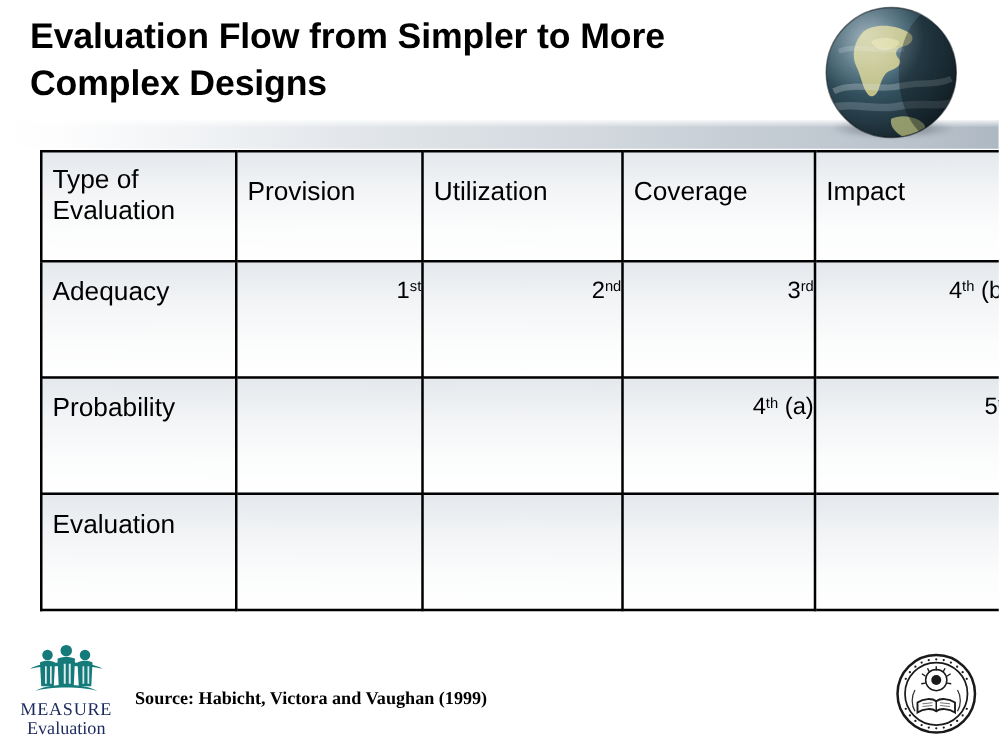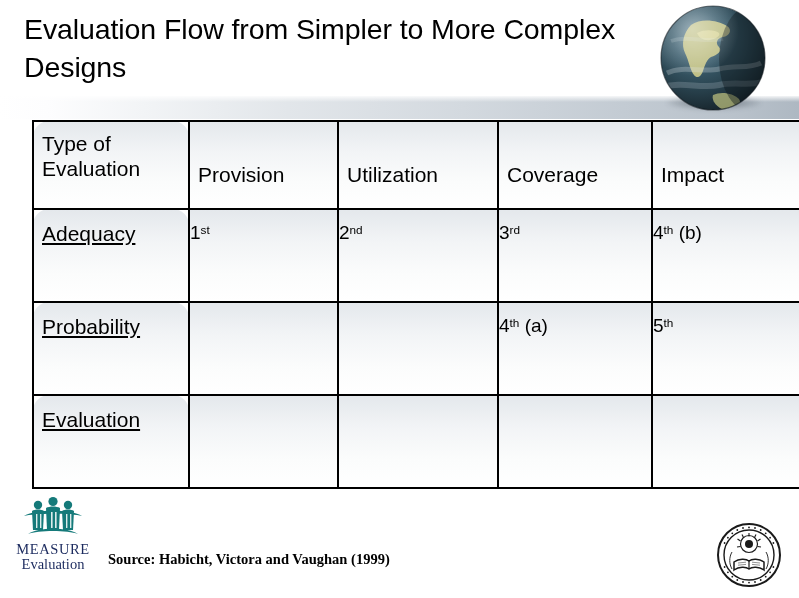--- a/index.html
+++ b/index.html
@@ -15,21 +15,21 @@
     position: relative;
   }
 
   
   #slide-title {
     position: absolute;
     left: 24px;
     top: 11px;
     width: 620px;
     font-size: 28.5px;
-    font-weight: normal;
+    font-weight: bold;
     line-height: 1.33;
     color: #000000;
     letter-spacing: -0.1px;
   }
 
   
   #header-band {
     position: absolute;
     left: 0;
     top: 96px;
@@ -101,73 +101,72 @@
     padding: 0;
     background: linear-gradient(to bottom, #e4e8ec 0%, #f2f4f6 34%, #fbfcfc 70%, #ffffff 100%);
   }
   #eval-table tr.hdr td {
     height: 86px;
   }
   #eval-table tr.body-row td {
     height: 91px;
   }
 
-  .col-type   { width: 154px; border-radius: 16px; }
+  .col-type   { width: 154px; }
   .col-prov   { width: 147px; }
   .col-util   { width: 158px; }
   .col-cov    { width: 152px; }
   .col-imp    { width: 155px; }
 
   .hdr-label {
     font-size: 21px;
     color: #000000;
     padding: 9px 0 0 8px;
     line-height: 1.21;
     white-space: pre-line;
   }
   .row-label {
     font-size: 21px;
     color: #000000;
     padding: 11px 16px 0 8px;
     line-height: 1.2;
-    text-decoration: underline;
   }
   .ord {
     font-size: 19px;
     color: #000000;
-    text-align: left;
+    text-align: right;
     padding: 12px 0 0 0;
   }
   .ord sup {
     font-size: 0.62em;
     vertical-align: baseline;
     position: relative;
     top: -0.46em;
   }
 
   
   td.hdr-type .hdr-label { padding-top: 9px; }
   
-  td.hdr-other .hdr-label { padding-top: 40px; }
+  td.hdr-other .hdr-label { padding-top: 19px; }
 
   
   #source-note {
     position: absolute;
     left: 108px;
     top: 551px;
     font-size: 14.5px;
     font-weight: bold;
     color: #000000;
     font-family: Liberation Serif, serif;
   }
 
   #measure-logo {
     position: absolute;
     left: 8px;
-    top: 496px;
+    top: 515px;
     width: 90px;
     height: 78px;
   }
   #measure-logo .ml-text1 {
     position: absolute;
     left: 2px;
     top: 45px;
     width: 86px;
     text-align: center;
     font-family: "Liberation Serif", serif;

